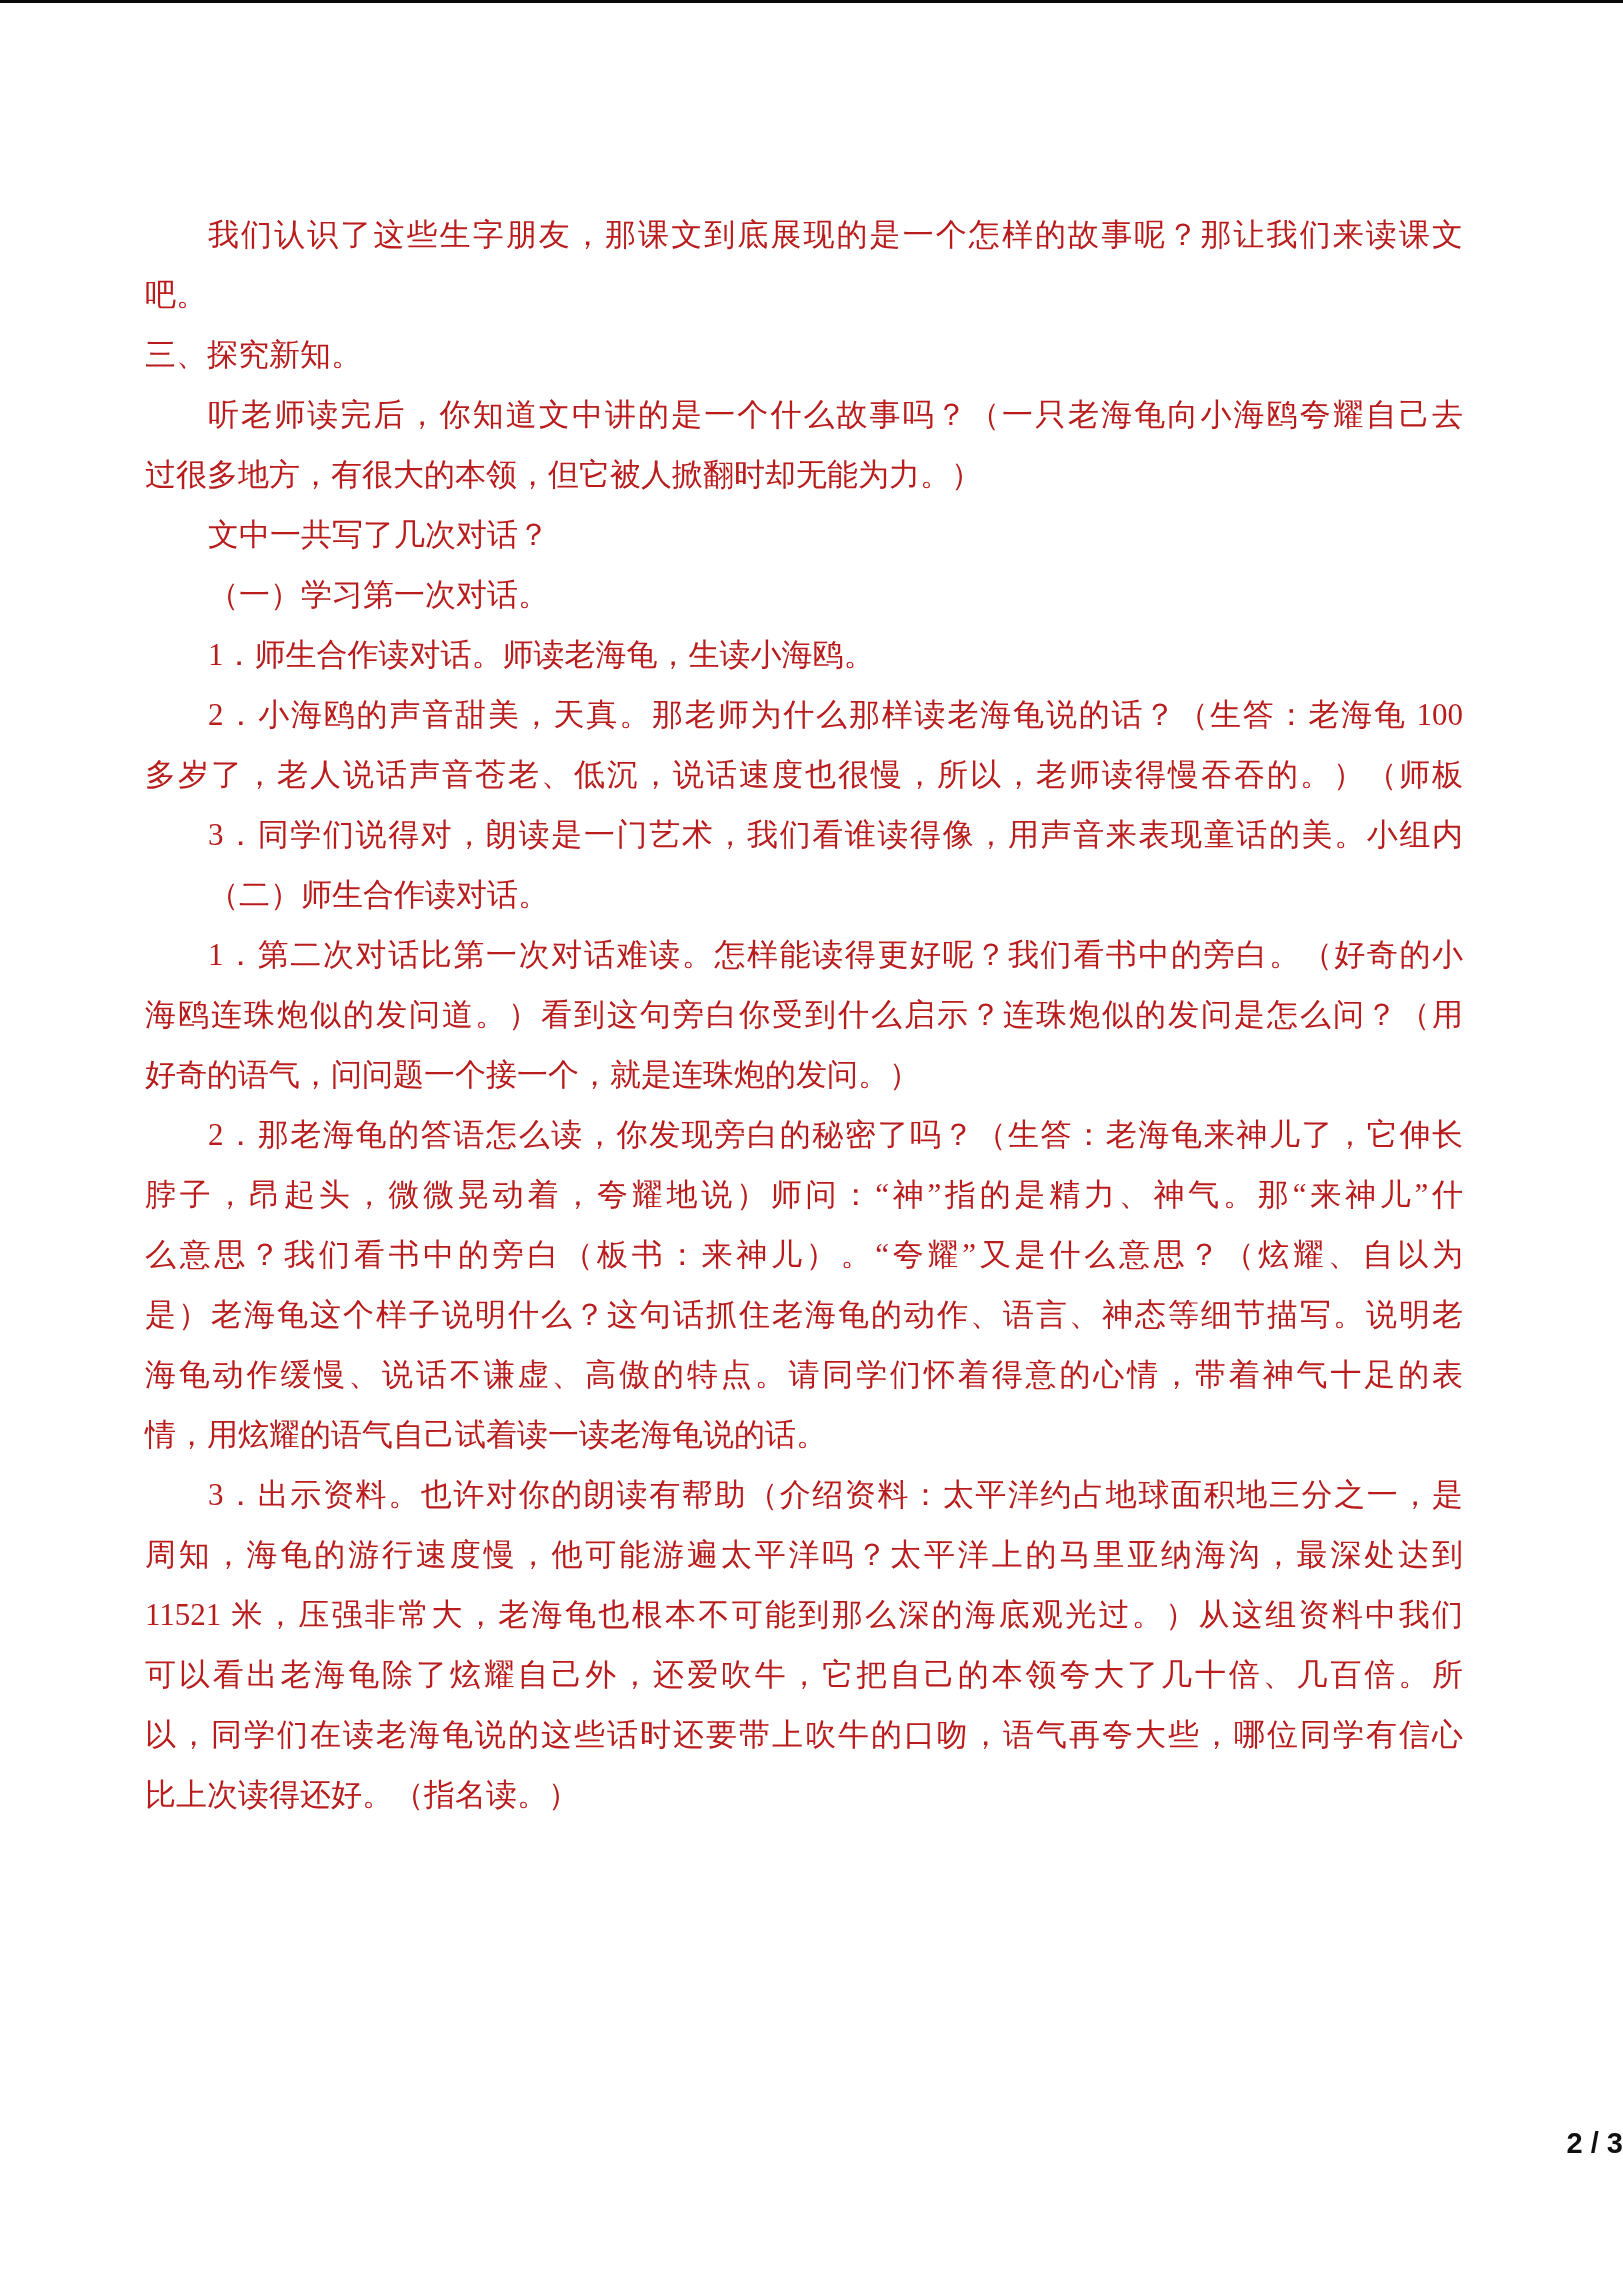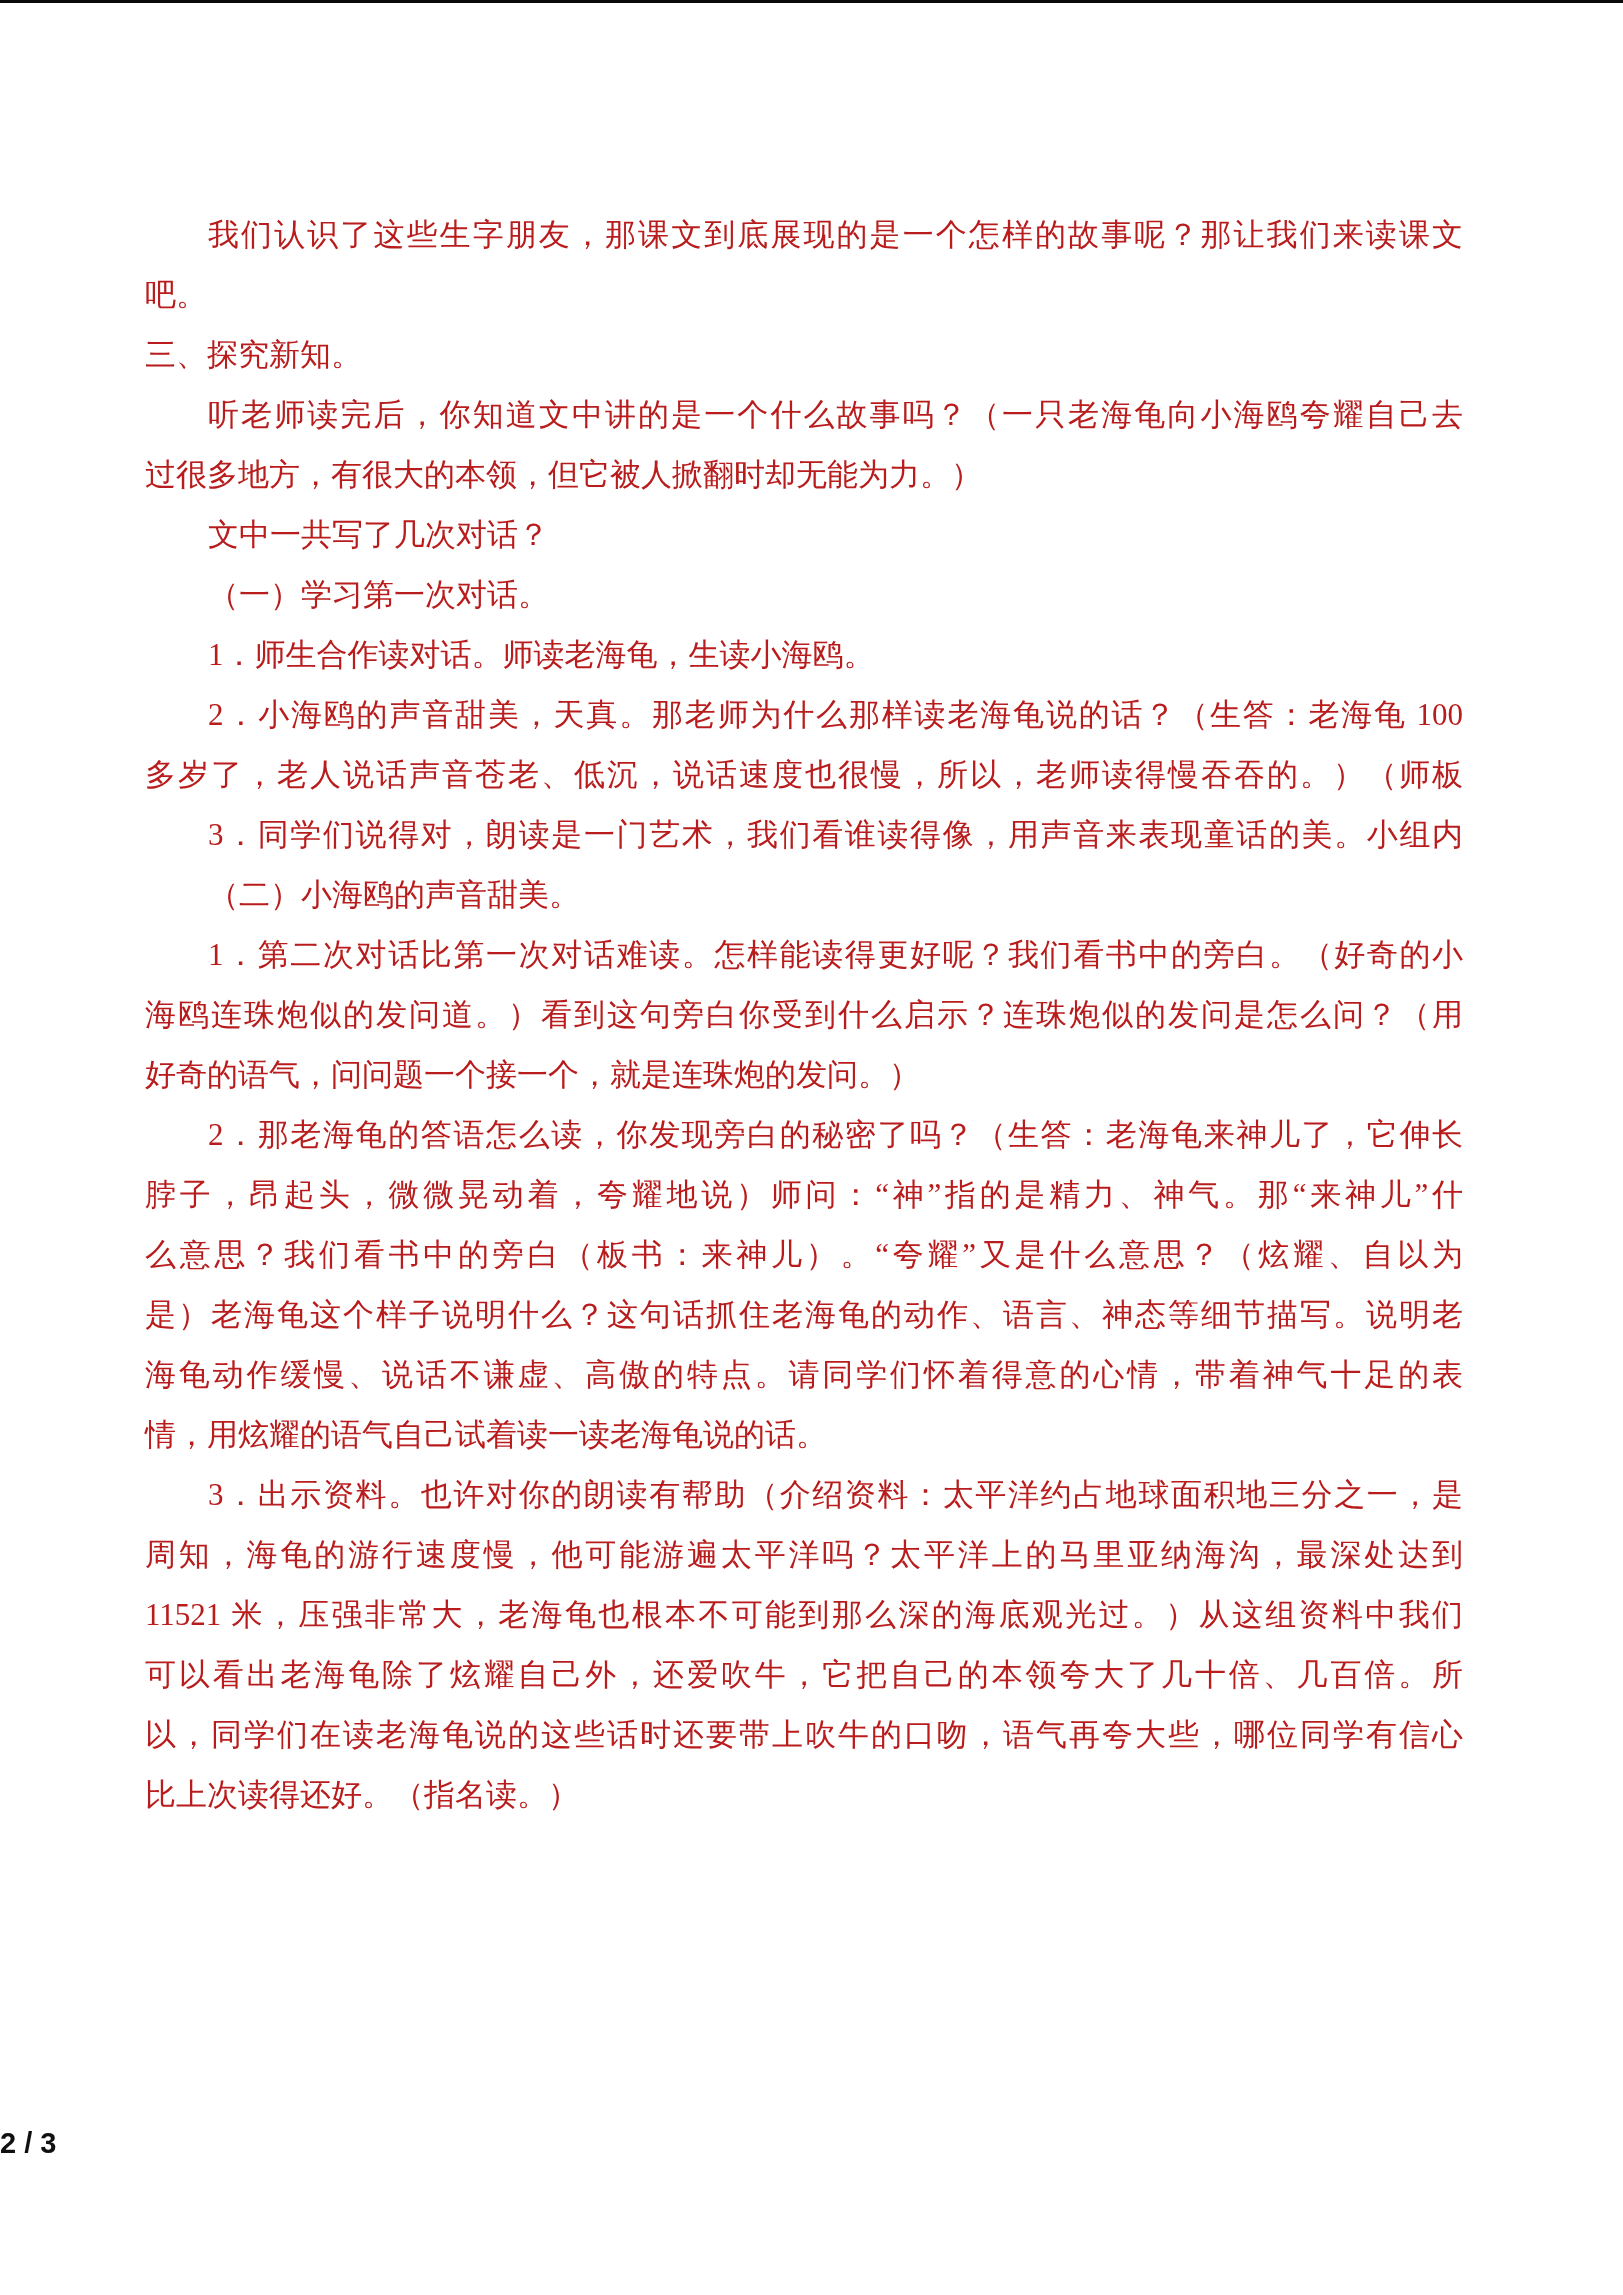--- a/index.html
+++ b/index.html
@@ -43,21 +43,21 @@
     text-align-last: left;
   }
   .line.indent {
     text-indent: 63px;
   }
   .footer {
     position: absolute;
     top: 2126px;
     left: 0;
     width: 1623px;
-    text-align: left;
+    text-align: right;
     font-family: "Liberation Sans", "DejaVu Sans", sans-serif;
     font-weight: 700;
     font-size: 29px;
     line-height: 34px;
     color: #101010;
   }
 </style>
 </head>
 <body>
 
@@ -69,21 +69,21 @@
       <div class="line last">吧。</div>
       <div class="line last">三、探究新知。</div>
       <div class="line indent just">听老师读完后，你知道文中讲的是一个什么故事吗？（一只老海龟向小海鸥夸耀自己去</div>
       <div class="line last">过很多地方，有很大的本领，但它被人掀翻时却无能为力。）</div>
       <div class="line indent last">文中一共写了几次对话？</div>
       <div class="line indent last">（一）学习第一次对话。</div>
       <div class="line indent last">1．师生合作读对话。师读老海龟，生读小海鸥。</div>
       <div class="line indent just">2．小海鸥的声音甜美，天真。那老师为什么那样读老海龟说的话？（生答：老海龟 100</div>
       <div class="line just">多岁了，老人说话声音苍老、低沉，说话速度也很慢，所以，老师读得慢吞吞的。）（师板</div>
       <div class="line indent just">3．同学们说得对，朗读是一门艺术，我们看谁读得像，用声音来表现童话的美。小组内</div>
-      <div class="line indent last">（二）小海鸥的声音甜美。</div>
+      <div class="line indent last">（二）师生合作读对话。</div>
       <div class="line indent just">1．第二次对话比第一次对话难读。怎样能读得更好呢？我们看书中的旁白。（好奇的小</div>
       <div class="line just">海鸥连珠炮似的发问道。）看到这句旁白你受到什么启示？连珠炮似的发问是怎么问？（用</div>
       <div class="line last">好奇的语气，问问题一个接一个，就是连珠炮的发问。）</div>
       <div class="line indent just">2．那老海龟的答语怎么读，你发现旁白的秘密了吗？（生答：老海龟来神儿了，它伸长</div>
       <div class="line just">脖子，昂起头，微微晃动着，夸耀地说）师问：“神”指的是精力、神气。那“来神儿”什</div>
       <div class="line just">么意思？我们看书中的旁白（板书：来神儿）。“夸耀”又是什么意思？（炫耀、自以为</div>
       <div class="line just">是）老海龟这个样子说明什么？这句话抓住老海龟的动作、语言、神态等细节描写。说明老</div>
       <div class="line just">海龟动作缓慢、说话不谦虚、高傲的特点。请同学们怀着得意的心情，带着神气十足的表</div>
       <div class="line last">情，用炫耀的语气自己试着读一读老海龟说的话。</div>
       <div class="line indent just">3．出示资料。也许对你的朗读有帮助（介绍资料：太平洋约占地球面积地三分之一，是</div>

